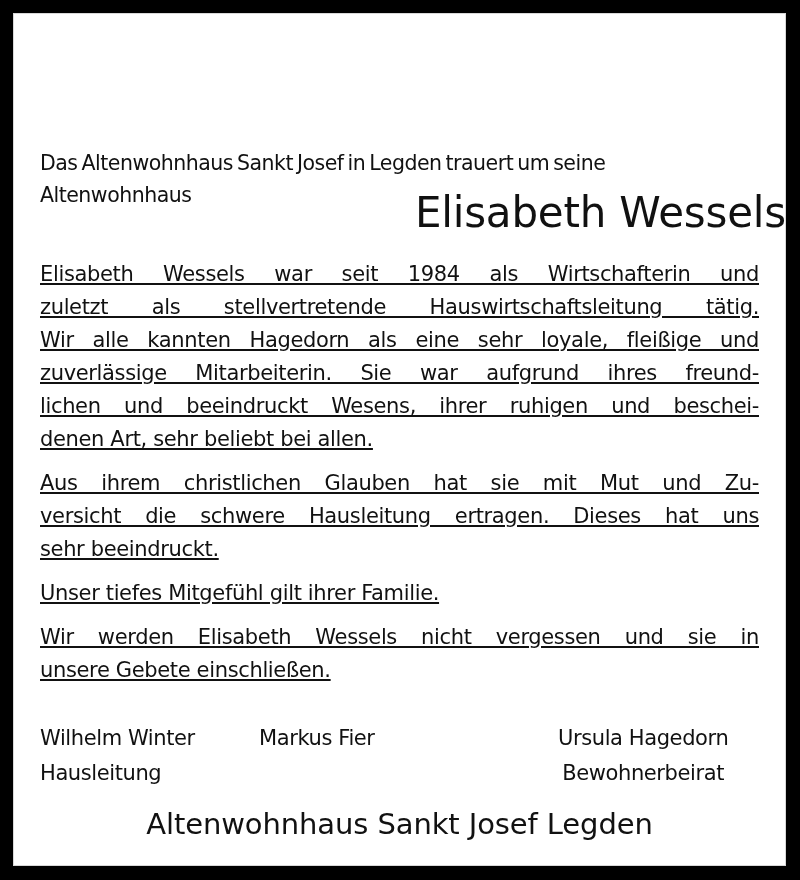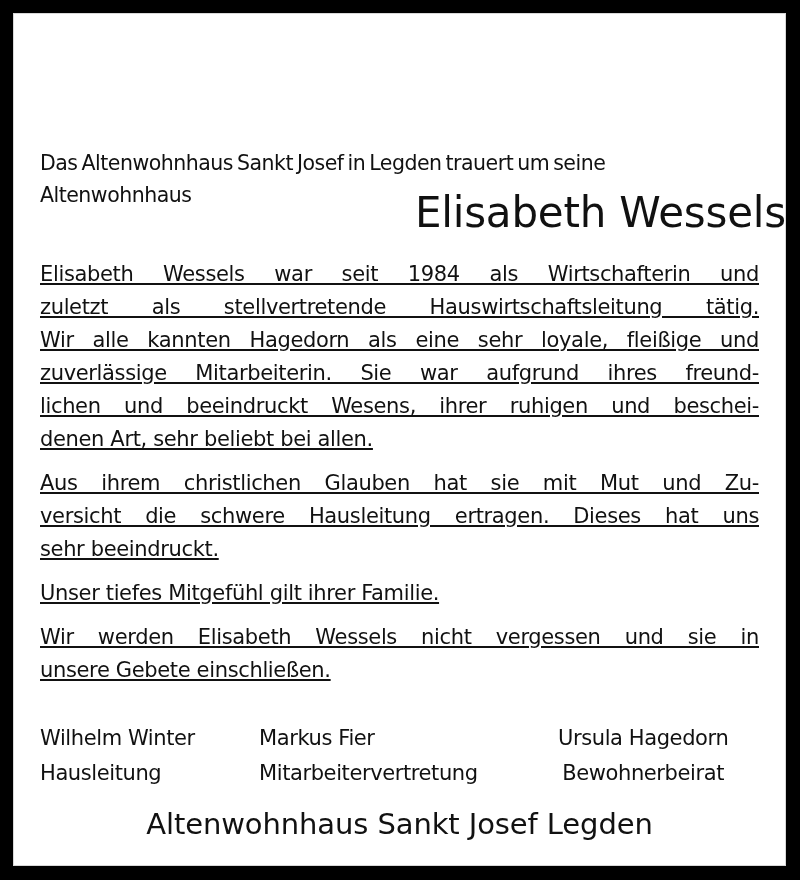--- a/index.html
+++ b/index.html
@@ -99,21 +99,20 @@
     <div class="abs body-line last" style="top:645px">unsere Gebete einschließen.</div>
   </div>
 
   <div class="abs signers" style="top:705px">
     <div class="sig-col c1">
       <span class="sig-name">Wilhelm Winter</span>
       <span class="sig-role">Hausleitung</span>
     </div>
     <div class="sig-col c2">
       <span class="sig-name">Markus Fier</span>
-      <span class="sig-role">Mitarbeitervertretung</span>
     </div>
     <div class="sig-col c3">
       <span class="sig-name">Ursula Hagedorn</span>
       <span class="sig-role">Bewohnerbeirat</span>
     </div>
   </div>
 
   <div class="abs footer">Altenwohnhaus Sankt Josef Legden</div>
 
 </div>

